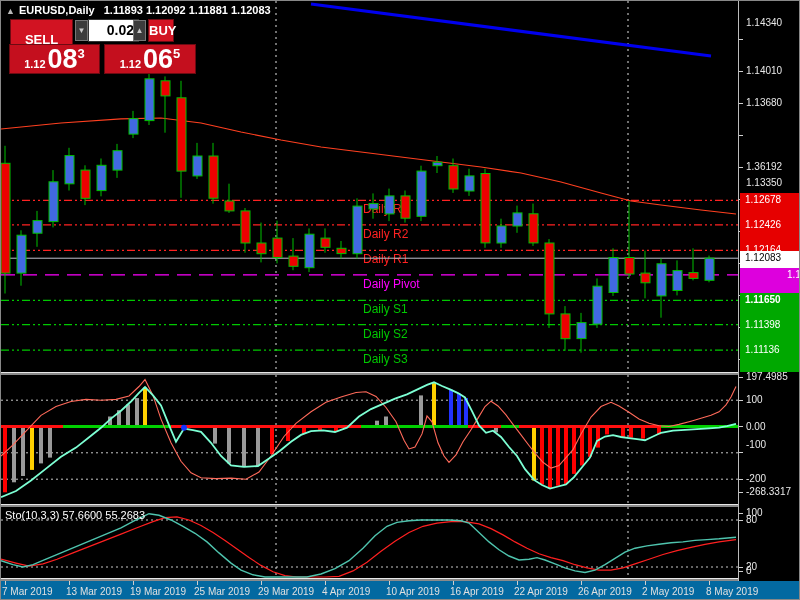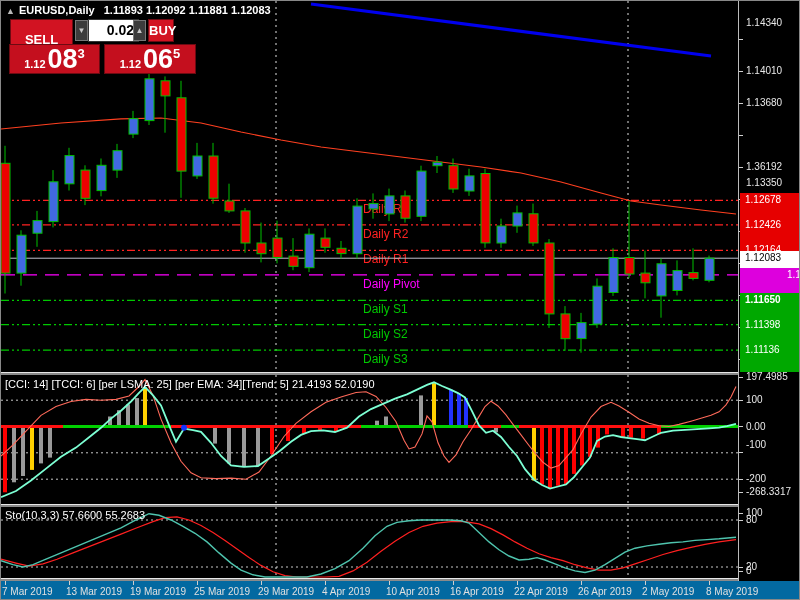--- a/index.html
+++ b/index.html
@@ -236,21 +236,20 @@
         <line x1="360" y1="51.5" x2="467" y2="51.5" stroke="#00d000" stroke-width="3"></line>
         <line x1="467" y1="51.5" x2="500" y2="51.5" stroke="#ff1010" stroke-width="3"></line>
         <line x1="500" y1="51.5" x2="518" y2="51.5" stroke="#00d000" stroke-width="3"></line>
         <line x1="518" y1="51.5" x2="660" y2="51.5" stroke="#ff1010" stroke-width="3"></line>
         <line x1="660" y1="51.5" x2="737" y2="51.5" stroke="#00d000" stroke-width="3"></line>
         <polyline points="0,81.0 12,69.9 25,56.2 40,40.4 55,31.5 70,26.5 85,24.4 100,25.2 115,24.4 128,21.0 138,11.5 144,4.6 152,20.4 160,44.1 170,67.8 180,86.3 190,97.8 200,102.8 215,103.6 230,103.1 245,104.2 258,97.1 270,81.0 283,61.5 295,48.3 310,36.8 325,27.3 340,22.0 355,17.5 365,16.7 375,21.5 385,32.5 395,46.8 403,65.2 408,73.9 414,72.0 421,58.9 426,41.0 431,46.8 437,67.8 443,81.0 448,87.3 455,79.9 462,66.8 470,54.7 477,43.1 484,31.5 490,26.2 497,31.0 505,39.9 512,49.4 520,59.9 528,70.5 535,79.4 542,87.3 550,93.1 558,90.5 565,82.6 572,74.7 580,58.9 590,42.0 600,31.5 610,27.3 618,31.0 628,37.3 638,43.9 648,48.3 658,50.7 668,51.5 678,49.4 690,46.2 700,43.3 710,40.2 718,36.8 725,29.9 730,22.0 735,11.5" fill="none" stroke="#ff6a5a" stroke-width="1.1"></polyline>
         <polyline points="0,122.1 15,116.0 30,105.5 45,93.6 60,81.8 75,72.6 90,60.7 100,52.8 110,43.6 120,35.7 130,26.5 138,17.8 144,12.0 152,20.4 160,30.4 168,50.2 175,66.8 183,53.6 192,55.2 200,56.8 210,67.8 220,81.0 230,90.5 243,91.8 257,91.0 268,83.6 279,75.7 290,66.8 300,59.9 310,56.2 322,55.4 334,57.0 346,52.6 358,41.5 370,34.1 382,28.9 394,23.6 406,19.4 416,14.6 426,9.9 433,7.3 441,11.0 449,14.4 457,18.1 464,22.5 471,36.2 478,50.4 485,57.8 492,55.7 500,62.0 508,72.0 516,81.0 524,94.2 533,104.9 541,110.0 549,113.6 557,111.5 565,109.4 573,102.1 581,92.3 589,82.6 596,66.0 604,61.5 612,60.2 620,62.0 628,63.1 636,64.1 644,65.2 652,61.5 660,57.8 672,55.7 684,54.9 696,54.1 708,53.3 718,52.6 726,51.2 735,48.9" fill="none" stroke="#7dffd4" stroke-width="1.8"></polyline>
         <circle cx="183" cy="52.8" r="3" fill="#1133ff"></circle>
       </svg>
   </div>
-  <div id="cci-label" class="panel-label">[CCI: 14] [TCCI: 6] [per LSMA: 25] [per EMA: 34][Trend: 5]  21.4193 52.0190</div>
 
   <div id="sep2" class="hsep"></div>
 
   <div id="sto-panel" class="panel">
     <svg id="svg-sto" width="737" height="71">
         <line x1="0" y1="13.0" x2="737" y2="13.0" stroke="#c8c8c8" stroke-dasharray="2 3" stroke-width="1"></line>
         <line x1="0" y1="60.0" x2="737" y2="60.0" stroke="#c8c8c8" stroke-dasharray="2 3" stroke-width="1"></line>
         <line x1="275" y1="0" x2="275" y2="71" stroke="#e0e0e0" stroke-dasharray="2 4"></line>
         <line x1="627" y1="0" x2="627" y2="71" stroke="#e0e0e0" stroke-dasharray="2 4"></line>
         <polyline points="0,52.2 15,56.1 28,59.2 42,56.9 56,52.2 72,45.9 88,39.6 104,33.4 120,27.1 136,20.8 152,14.6 164,10.7 176,9.9 188,13.0 200,18.5 212,25.5 224,33.4 236,42.0 248,50.6 260,58.4 272,64.7 284,68.6 296,70.0 310,70.0 324,70.0 338,69.4 352,63.9 366,55.3 380,44.3 394,34.2 408,25.5 422,19.3 436,16.1 450,14.6 464,14.6 478,16.9 490,21.6 502,27.9 514,34.9 526,41.2 538,46.7 550,50.6 562,53.7 574,57.7 586,60.8 598,63.1 610,63.1 622,60.8 634,56.9 648,52.2 662,47.5 676,43.6 690,40.4 704,37.3 718,34.9 735,32.6" fill="none" stroke="#ff2020" stroke-width="1.2"></polyline>

